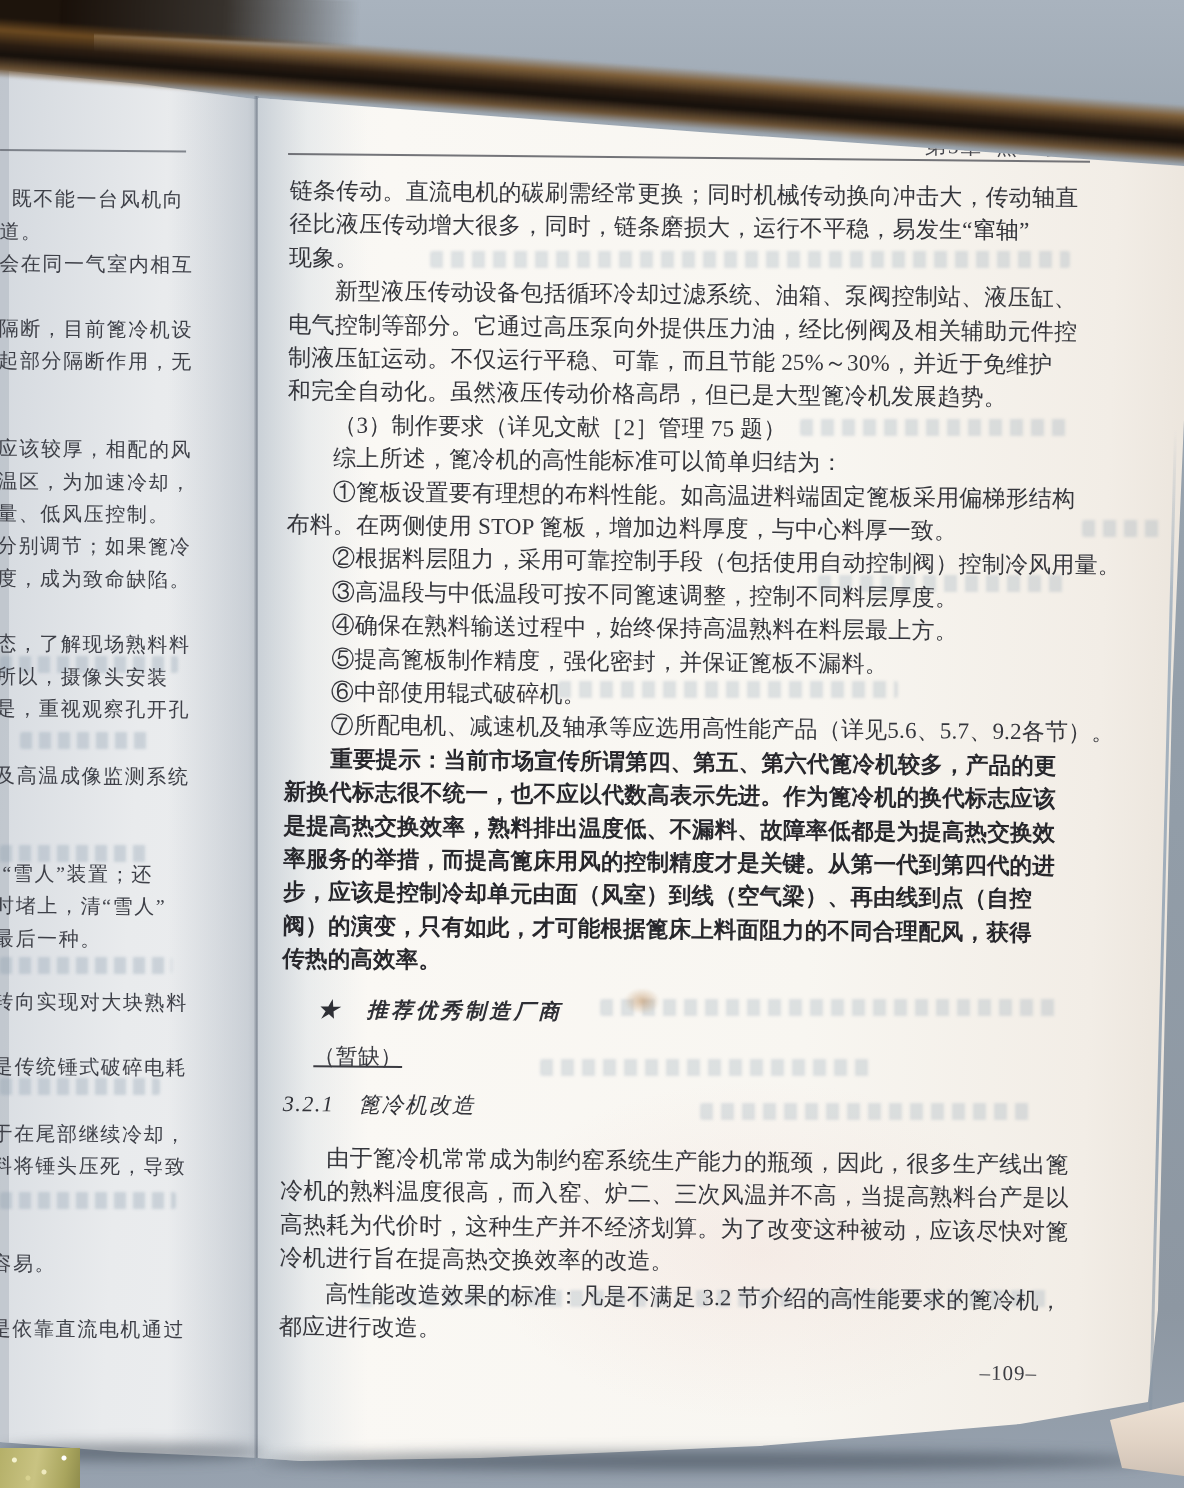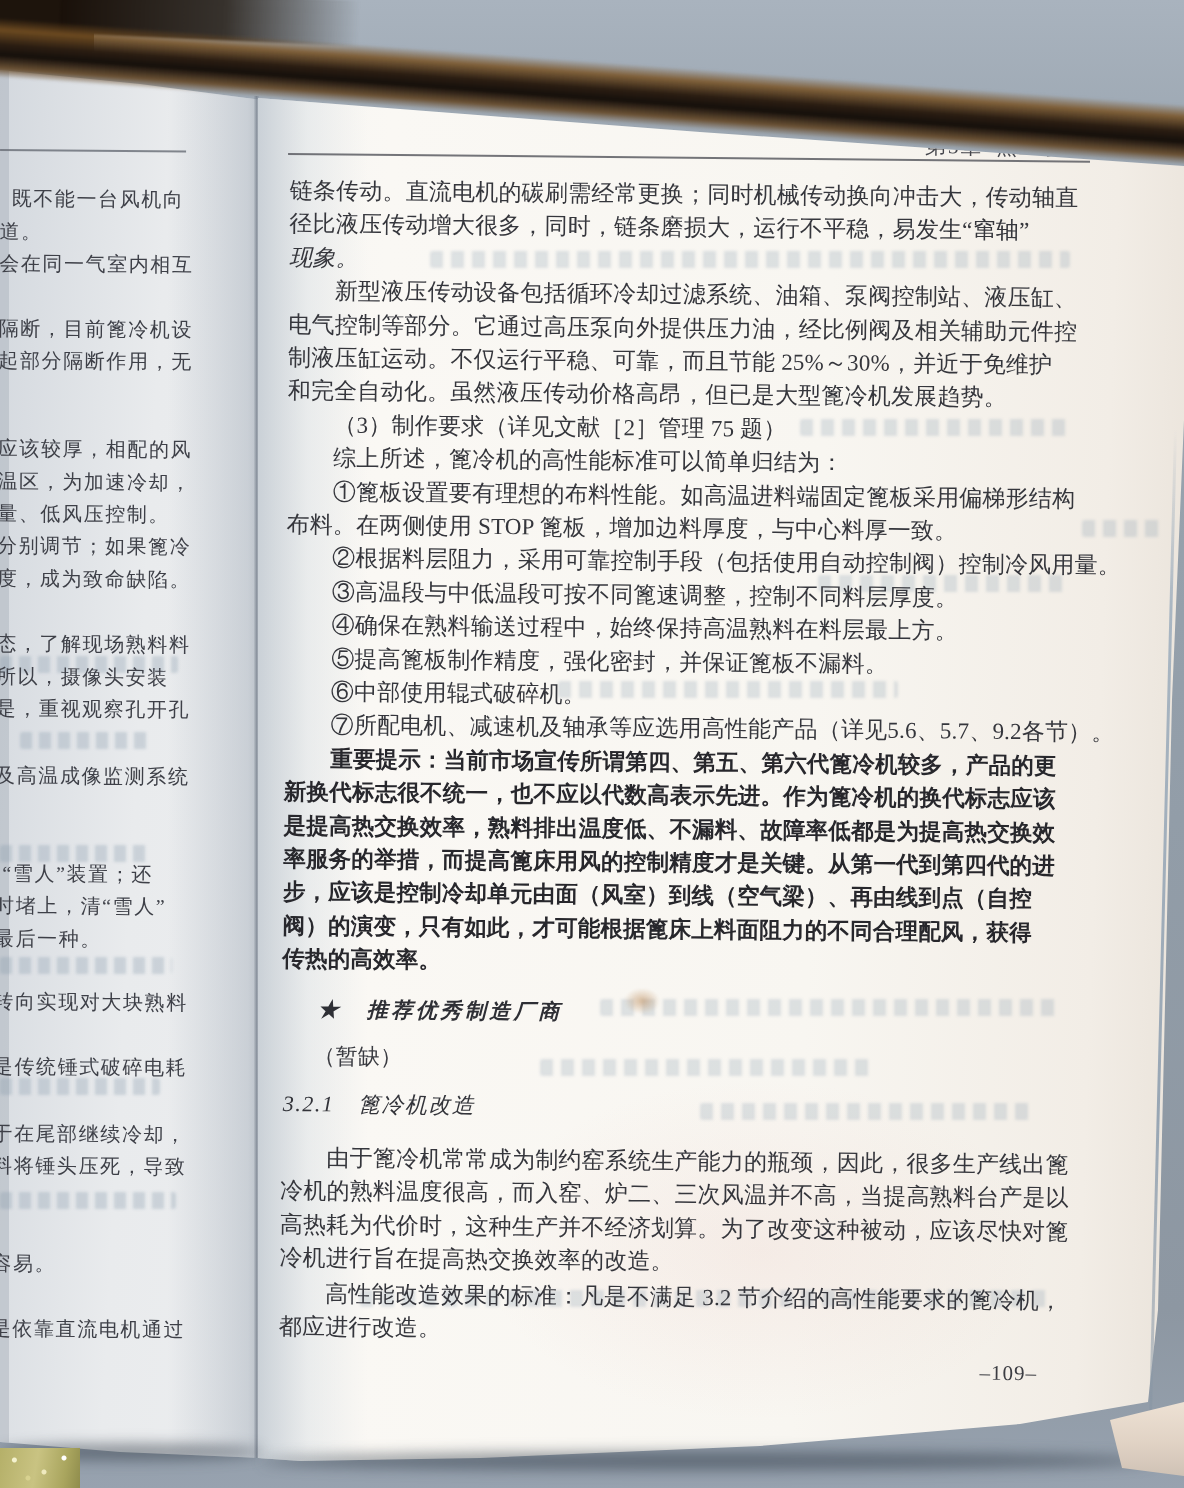--- a/index.html
+++ b/index.html
@@ -43,21 +43,21 @@
       radial-gradient(circle 3px at 35% 75%,#d8d290 0 2px,rgba(0,0,0,0) 3px),
       linear-gradient(100deg,#b5b069,#c9c382 45%,#a9a55e 80%,#8f8c4c);}
   #right-edge-line{position:absolute;left:1174px;top:430px;width:3px;height:985px;transform:rotate(1.45deg);transform-origin:50% 0;
     background:linear-gradient(180deg,rgba(150,165,180,0),#a9b6c2 18%,#98a6b4 70%,rgba(130,145,160,.4));filter:blur(.4px);}
   
   #lp-text{position:absolute;inset:0;transform:rotate(.45deg);transform-origin:0px 160px;}
   #rp-text{position:absolute;inset:0;transform:rotate(.55deg);transform-origin:290px 160px;}
   .line{position:absolute;white-space:nowrap;font-size:23px;letter-spacing:.2px;color:#35363c;line-height:28px;}
   .line.emphasis{font-family:"Liberation Sans","DejaVu Sans",sans-serif;font-weight:700;color:#27272c;font-size:22.5px;}
   .line.star-heading{font-style:italic;font-weight:700;font-size:21px;letter-spacing:3.5px;color:#2e2f35;}
-  .line.note{font-size:22px;color:#3a3b41;}
+  .line.note{font-size:22px;color:#3a3b41;text-decoration:underline;}
   .line.section-heading{font-style:italic;font-size:22px;letter-spacing:1.5px;color:#33343a;}
   .lp-line{position:absolute;white-space:nowrap;font-size:20px;letter-spacing:1.6px;color:#3e4048;}
   #page-header{position:absolute;left:290px;top:126px;width:798px;text-align:right;font-size:21px;letter-spacing:2px;color:#45464c;white-space:nowrap;}
   #header-rule{position:absolute;left:288px;top:153px;width:802px;height:2px;background:#5c5d63;opacity:.85;}
   #lp-header-rule{position:absolute;left:0;top:149px;width:186px;height:2px;background:#676c74;opacity:.8;}
   #page-number{position:absolute;left:940px;top:1354px;width:160px;text-align:center;font-size:21px;letter-spacing:1px;color:#3b3c42;}
   
   .ghost{position:absolute;height:17px;border-radius:3px;filter:blur(1.6px);opacity:.8;
     background:repeating-linear-gradient(90deg,rgba(142,162,178,.34) 0 13px,rgba(142,162,178,0) 13px 21px);}
   .ghost.lp{background:repeating-linear-gradient(90deg,rgba(130,150,168,.38) 0 12px,rgba(130,150,168,0) 12px 19px);}
@@ -124,21 +124,21 @@
     <div class="ghost abs" style="left:360px;top:1290px;width:690px"></div>
     <div id="stain"></div>
     <div id="rp-text">
       <div id="page-header">
         <span>第3章</span> <span>热工设备</span>
       </div>
       <div id="header-rule"></div>
 
       <div class="line body" style="left: 290px; top: 177px;">链条传动。直流电机的碳刷需经常更换；同时机械传动换向冲击大，传动轴直</div>
         <div class="line body" style="left: 290px; top: 210px;">径比液压传动增大很多，同时，链条磨损大，运行不平稳，易发生“窜轴”</div>
-        <div class="line body" style="left: 290px; top: 244px; font-style: italic;">现象。</div>
+        <div class="line body" style="left: 290px; top: 244px;">现象。</div>
         <div class="line body" style="left: 336px; top: 277px;">新型液压传动设备包括循环冷却过滤系统、油箱、泵阀控制站、液压缸、</div>
         <div class="line body" style="left: 290px; top: 311px;">电气控制等部分。它通过高压泵向外提供压力油，经比例阀及相关辅助元件控</div>
         <div class="line body" style="left: 290px; top: 344px;">制液压缸运动。不仅运行平稳、可靠，而且节能 25%～30%，并近于免维护</div>
         <div class="line body" style="left: 290px; top: 377px;">和完全自动化。虽然液压传动价格高昂，但已是大型篦冷机发展趋势。</div>
         <div class="line body" style="left: 336px; top: 411px;">（3）制作要求（详见文献［2］管理 75 题）</div>
         <div class="line body" style="left: 336px; top: 444px;">综上所述，篦冷机的高性能标准可以简单归结为：</div>
         <div class="line body" style="left: 336px; top: 478px;">①篦板设置要有理想的布料性能。如高温进料端固定篦板采用偏梯形结构</div>
         <div class="line body" style="left: 290px; top: 511px;">布料。在两侧使用 STOP 篦板，增加边料厚度，与中心料厚一致。</div>
         <div class="line body" style="left: 336px; top: 544px;">②根据料层阻力，采用可靠控制手段（包括使用自动控制阀）控制冷风用量。</div>
         <div class="line body" style="left: 336px; top: 578px;">③高温段与中低温段可按不同篦速调整，控制不同料层厚度。</div>

